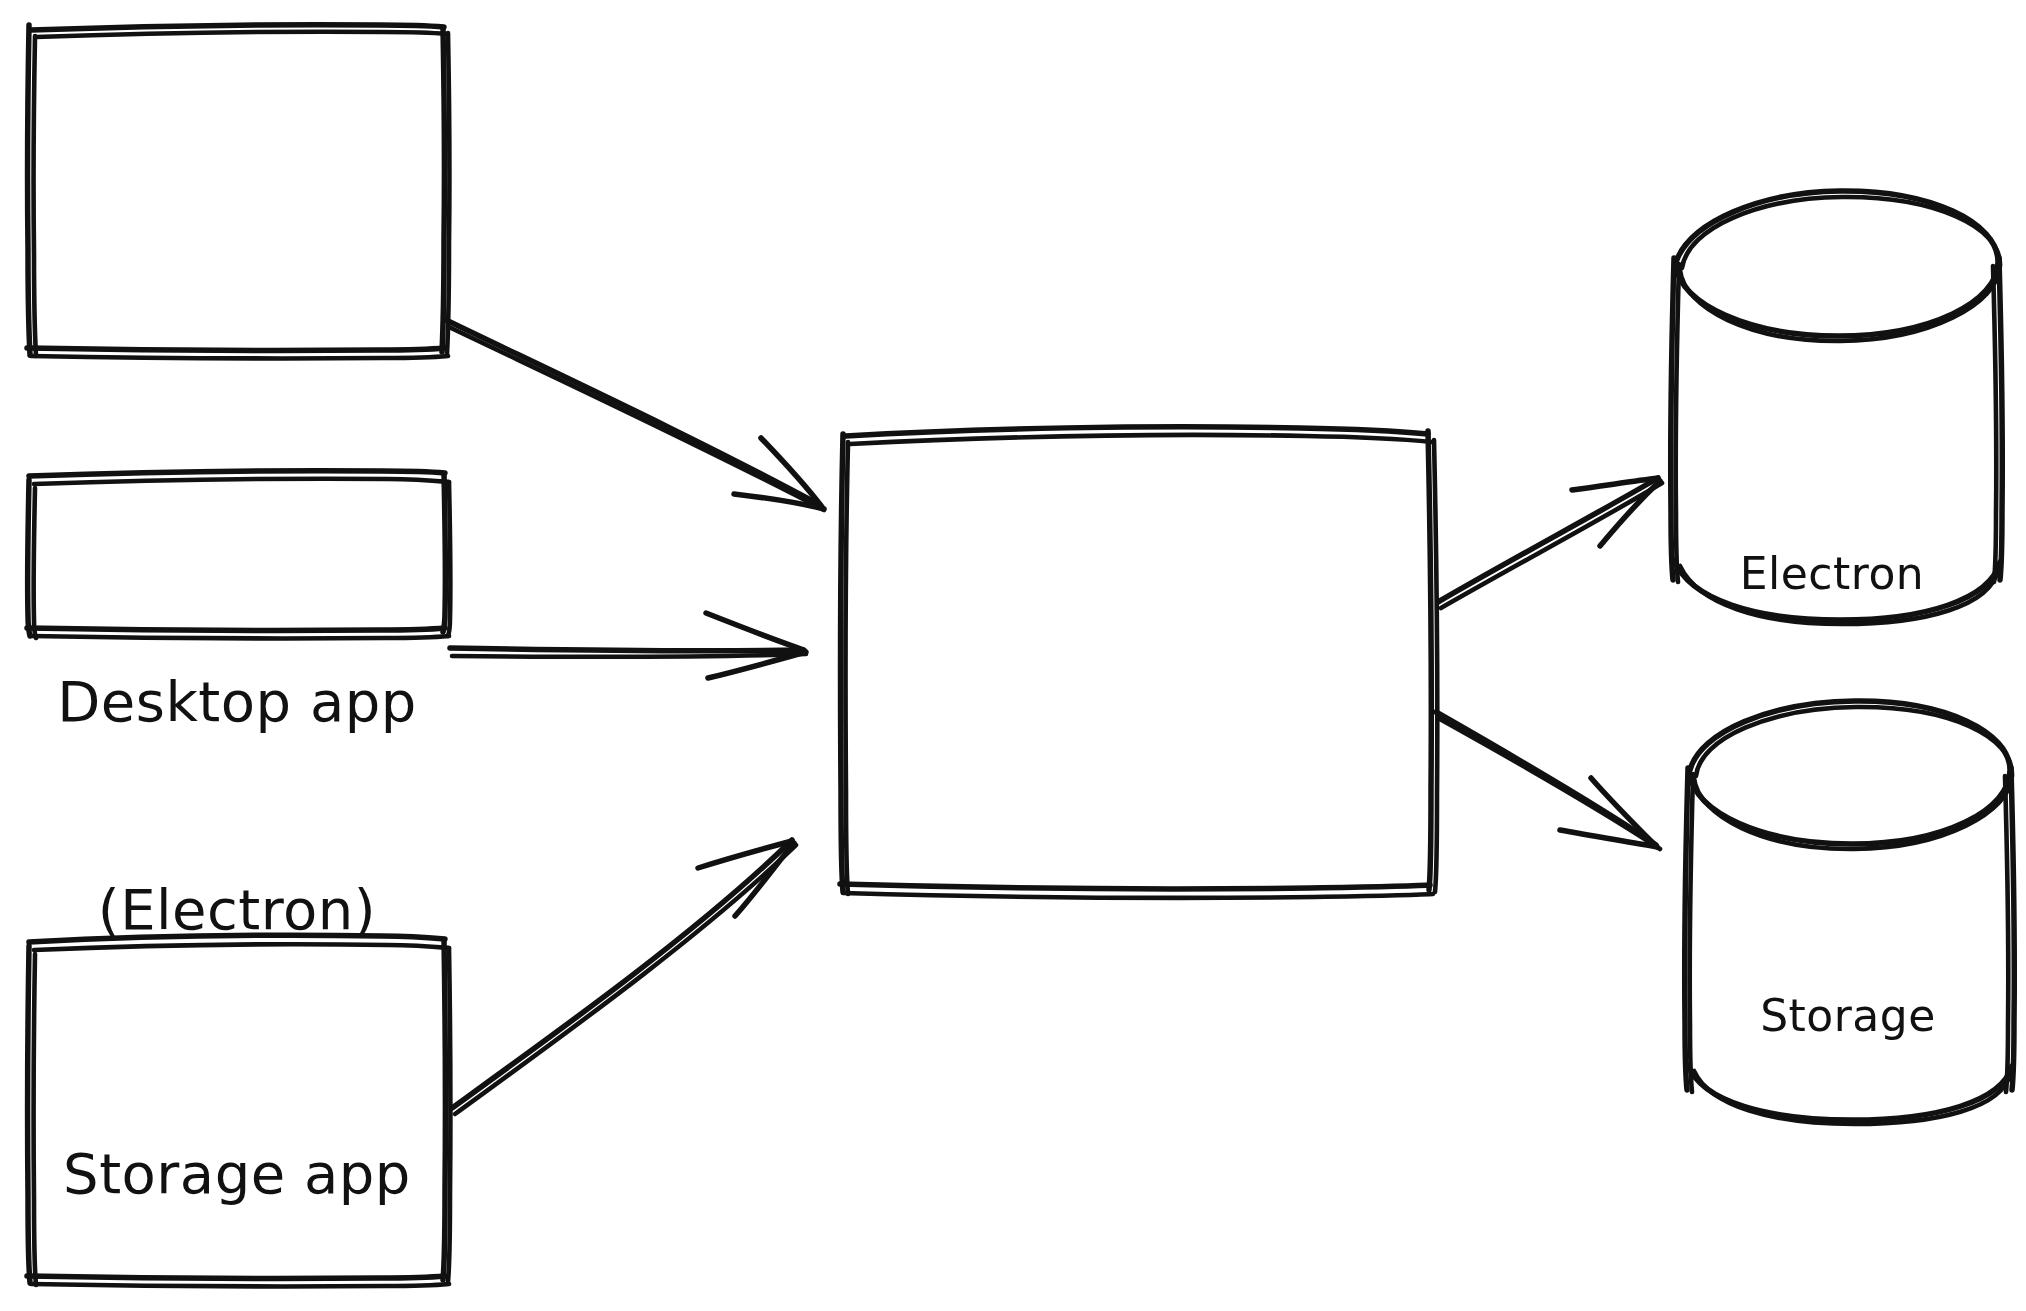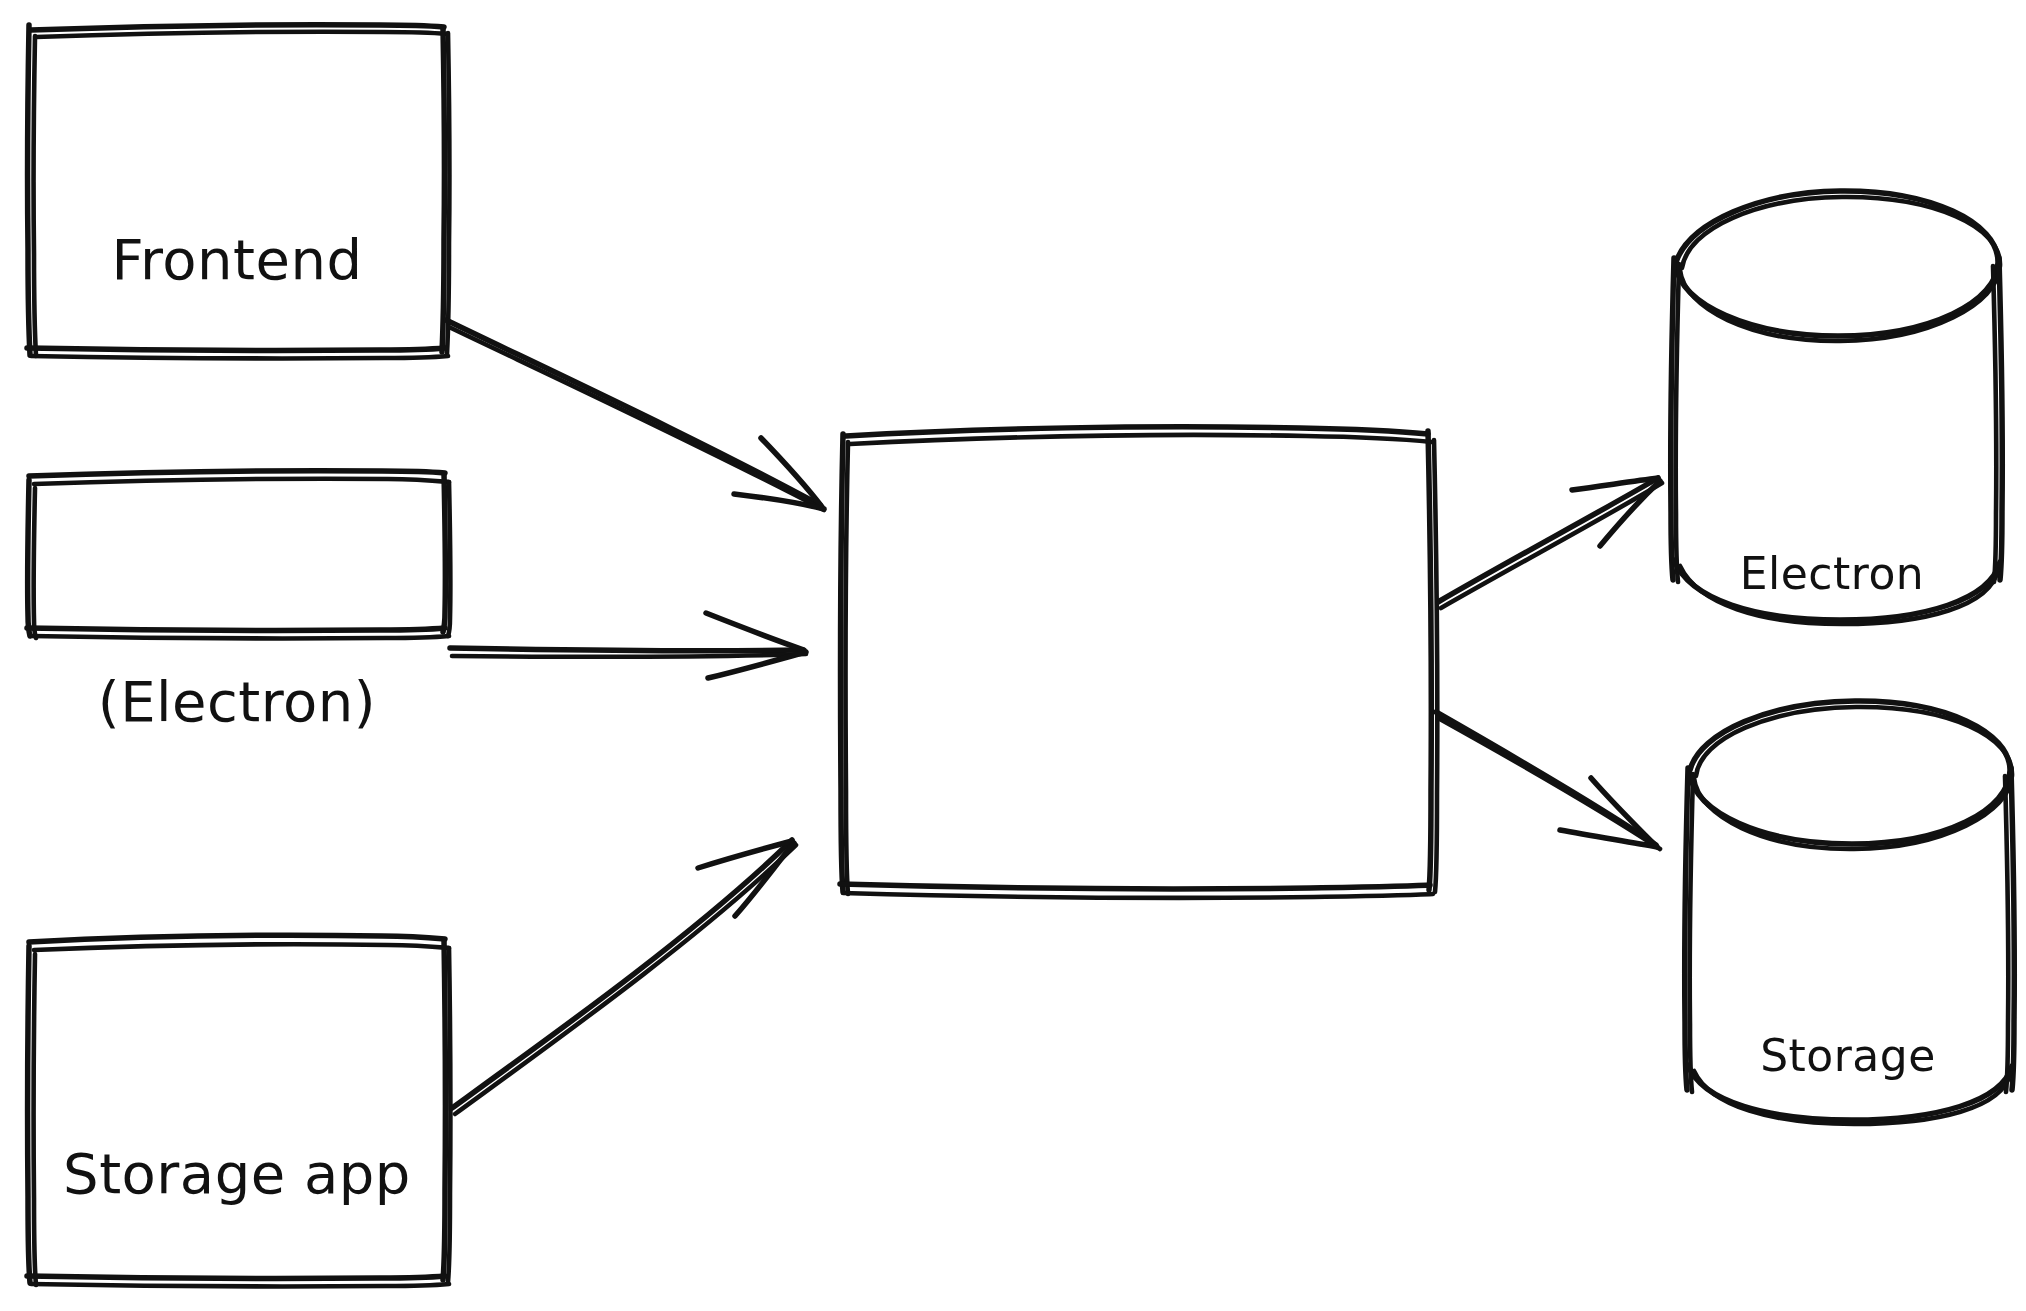--- a/index.html
+++ b/index.html
@@ -57,21 +57,21 @@
     font-size: 56px;
   }
   .label-cyl {
     font-size: 44px;
   }
   .lbl-frontend  { left: 28px;   top: 86px;  width: 418px; }
   .lbl-desktop   { left: 28px;   top: 528px; width: 418px; }
   .lbl-mobile    { left: 28px;   top: 1000px;width: 418px; }
   .lbl-backend   { left: 840px;  top: 630px; width: 592px; }
   .lbl-database  { left: 1672px; top: 438px; width: 320px; }
-  .lbl-storage   { left: 1688px; top: 920px; width: 320px; }
+  .lbl-storage   { left: 1688px; top: 880px; width: 320px; }
 </style>
 </head>
 <body>
 
 <div id="diagram-root">
 
   <svg id="canvas" viewBox="0 0 2026 1311">
 
     <g>
       <path class="sketch-stroke" d="M31,30 C140,26 260,24 380,25 C410,25 432,26 444,27"></path>
@@ -178,24 +178,24 @@
     <g>
       <path class="sketch-stroke" d="M1436,712 C1506,752 1600,806 1656,845"></path>
       <path class="sketch-stroke-thin" d="M1438,718 C1510,758 1604,812 1660,849"></path>
       <path class="sketch-stroke" d="M1591,778 C1612,802 1638,828 1656,846"></path>
       <path class="sketch-stroke" d="M1560,830 C1592,836 1630,842 1657,847"></path>
     </g>
 
   </svg>
 
   <div class="node-label label-box lbl-frontend">
-    <div>Frontend</div>
   </div>
 
   <div class="node-label label-box lbl-desktop">
+    <div>Desktop app</div>
     <div>(Electron)</div>
   </div>
 
   <div class="node-label label-box lbl-mobile">
     <div>Storage app</div>
     
   </div>
 
 
   <div class="node-label label-cyl lbl-database">

